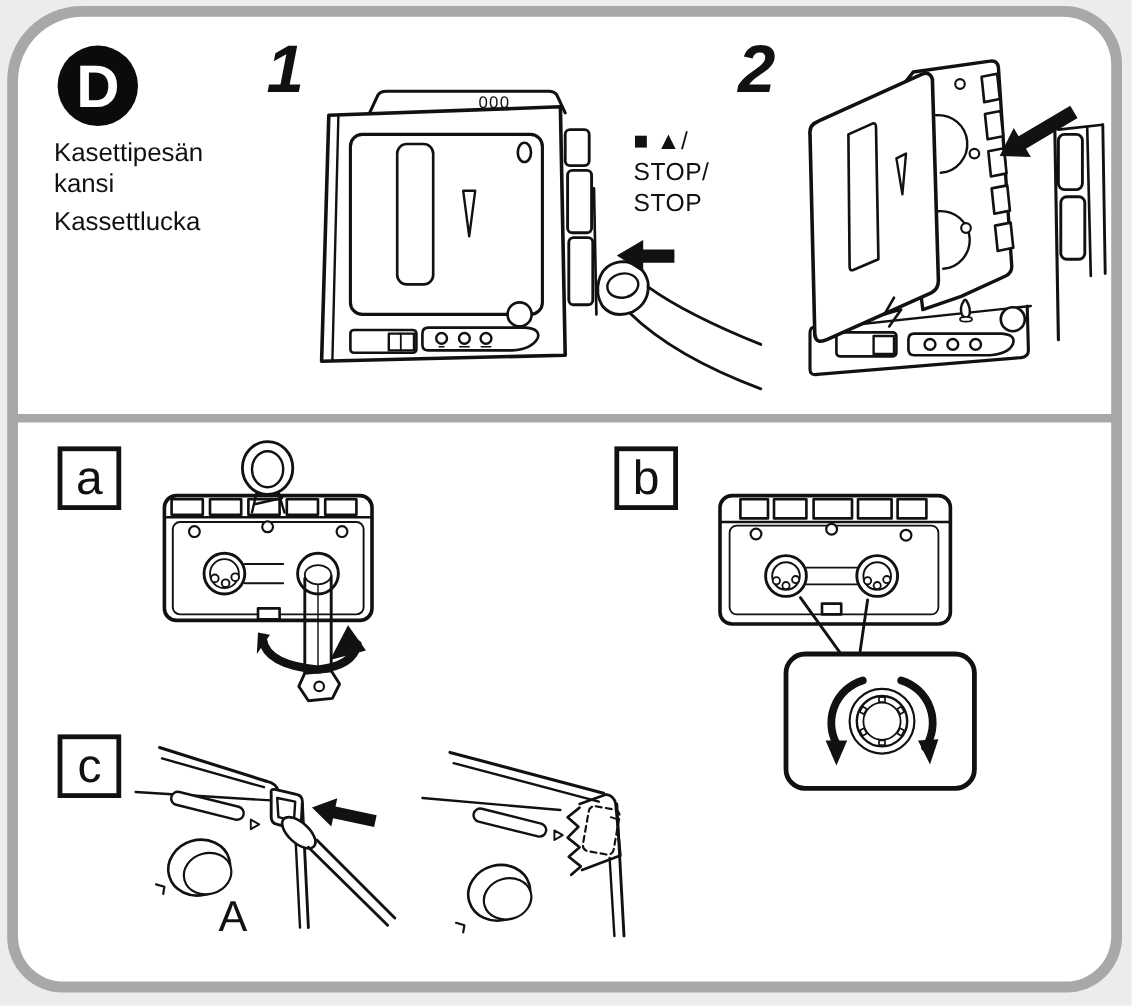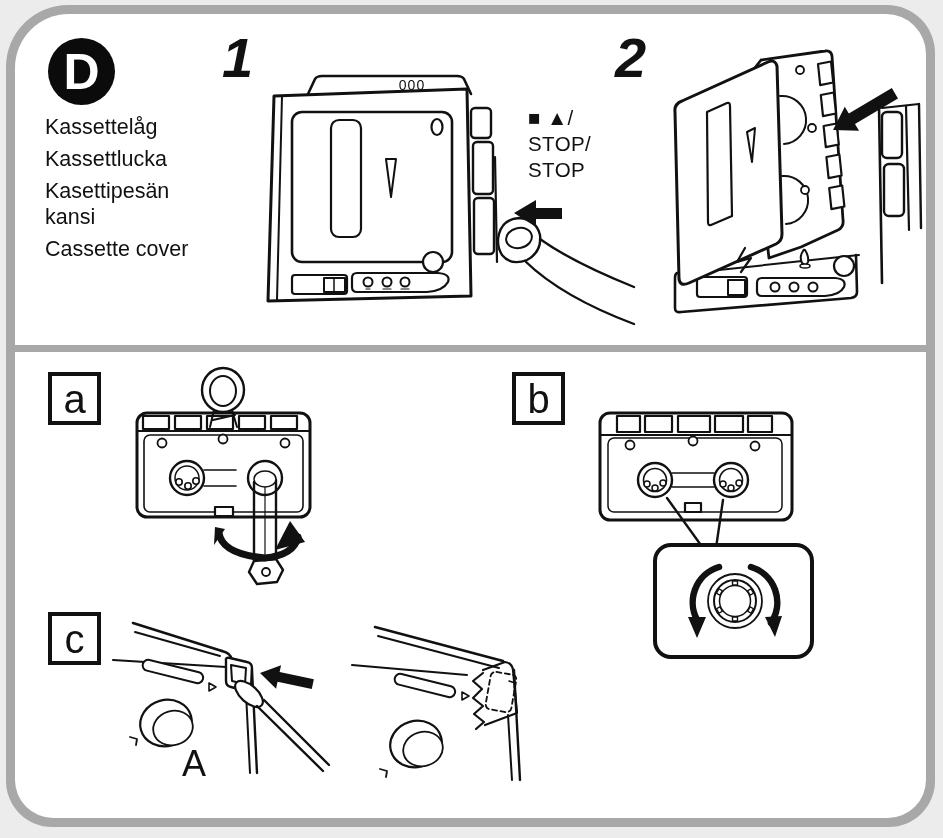--- a/index.html
+++ b/index.html
@@ -61,24 +61,22 @@
 
 <div class="frame">
 
   <section class="panel top">
 
     <div class="badge">
       <span>D</span>
     </div>
 
     <div class="captions">
-      <div class="cap">Kassettelåg</div>
+      <div class="cap">Kasettipesän kansi</div>
       <div class="cap">Kassettlucka</div>
-      <div class="cap">Kasettipesän kansi</div>
-      <div class="cap">Cassette cover</div>
     </div>
 
     <div class="stepnum n1">1</div>
     <div class="stepnum n2">2</div>
 
     <div class="btnlabel">
       <div>■ ▲/</div>
       <div>STOP/</div>
       <div>STOP</div>
     </div>

